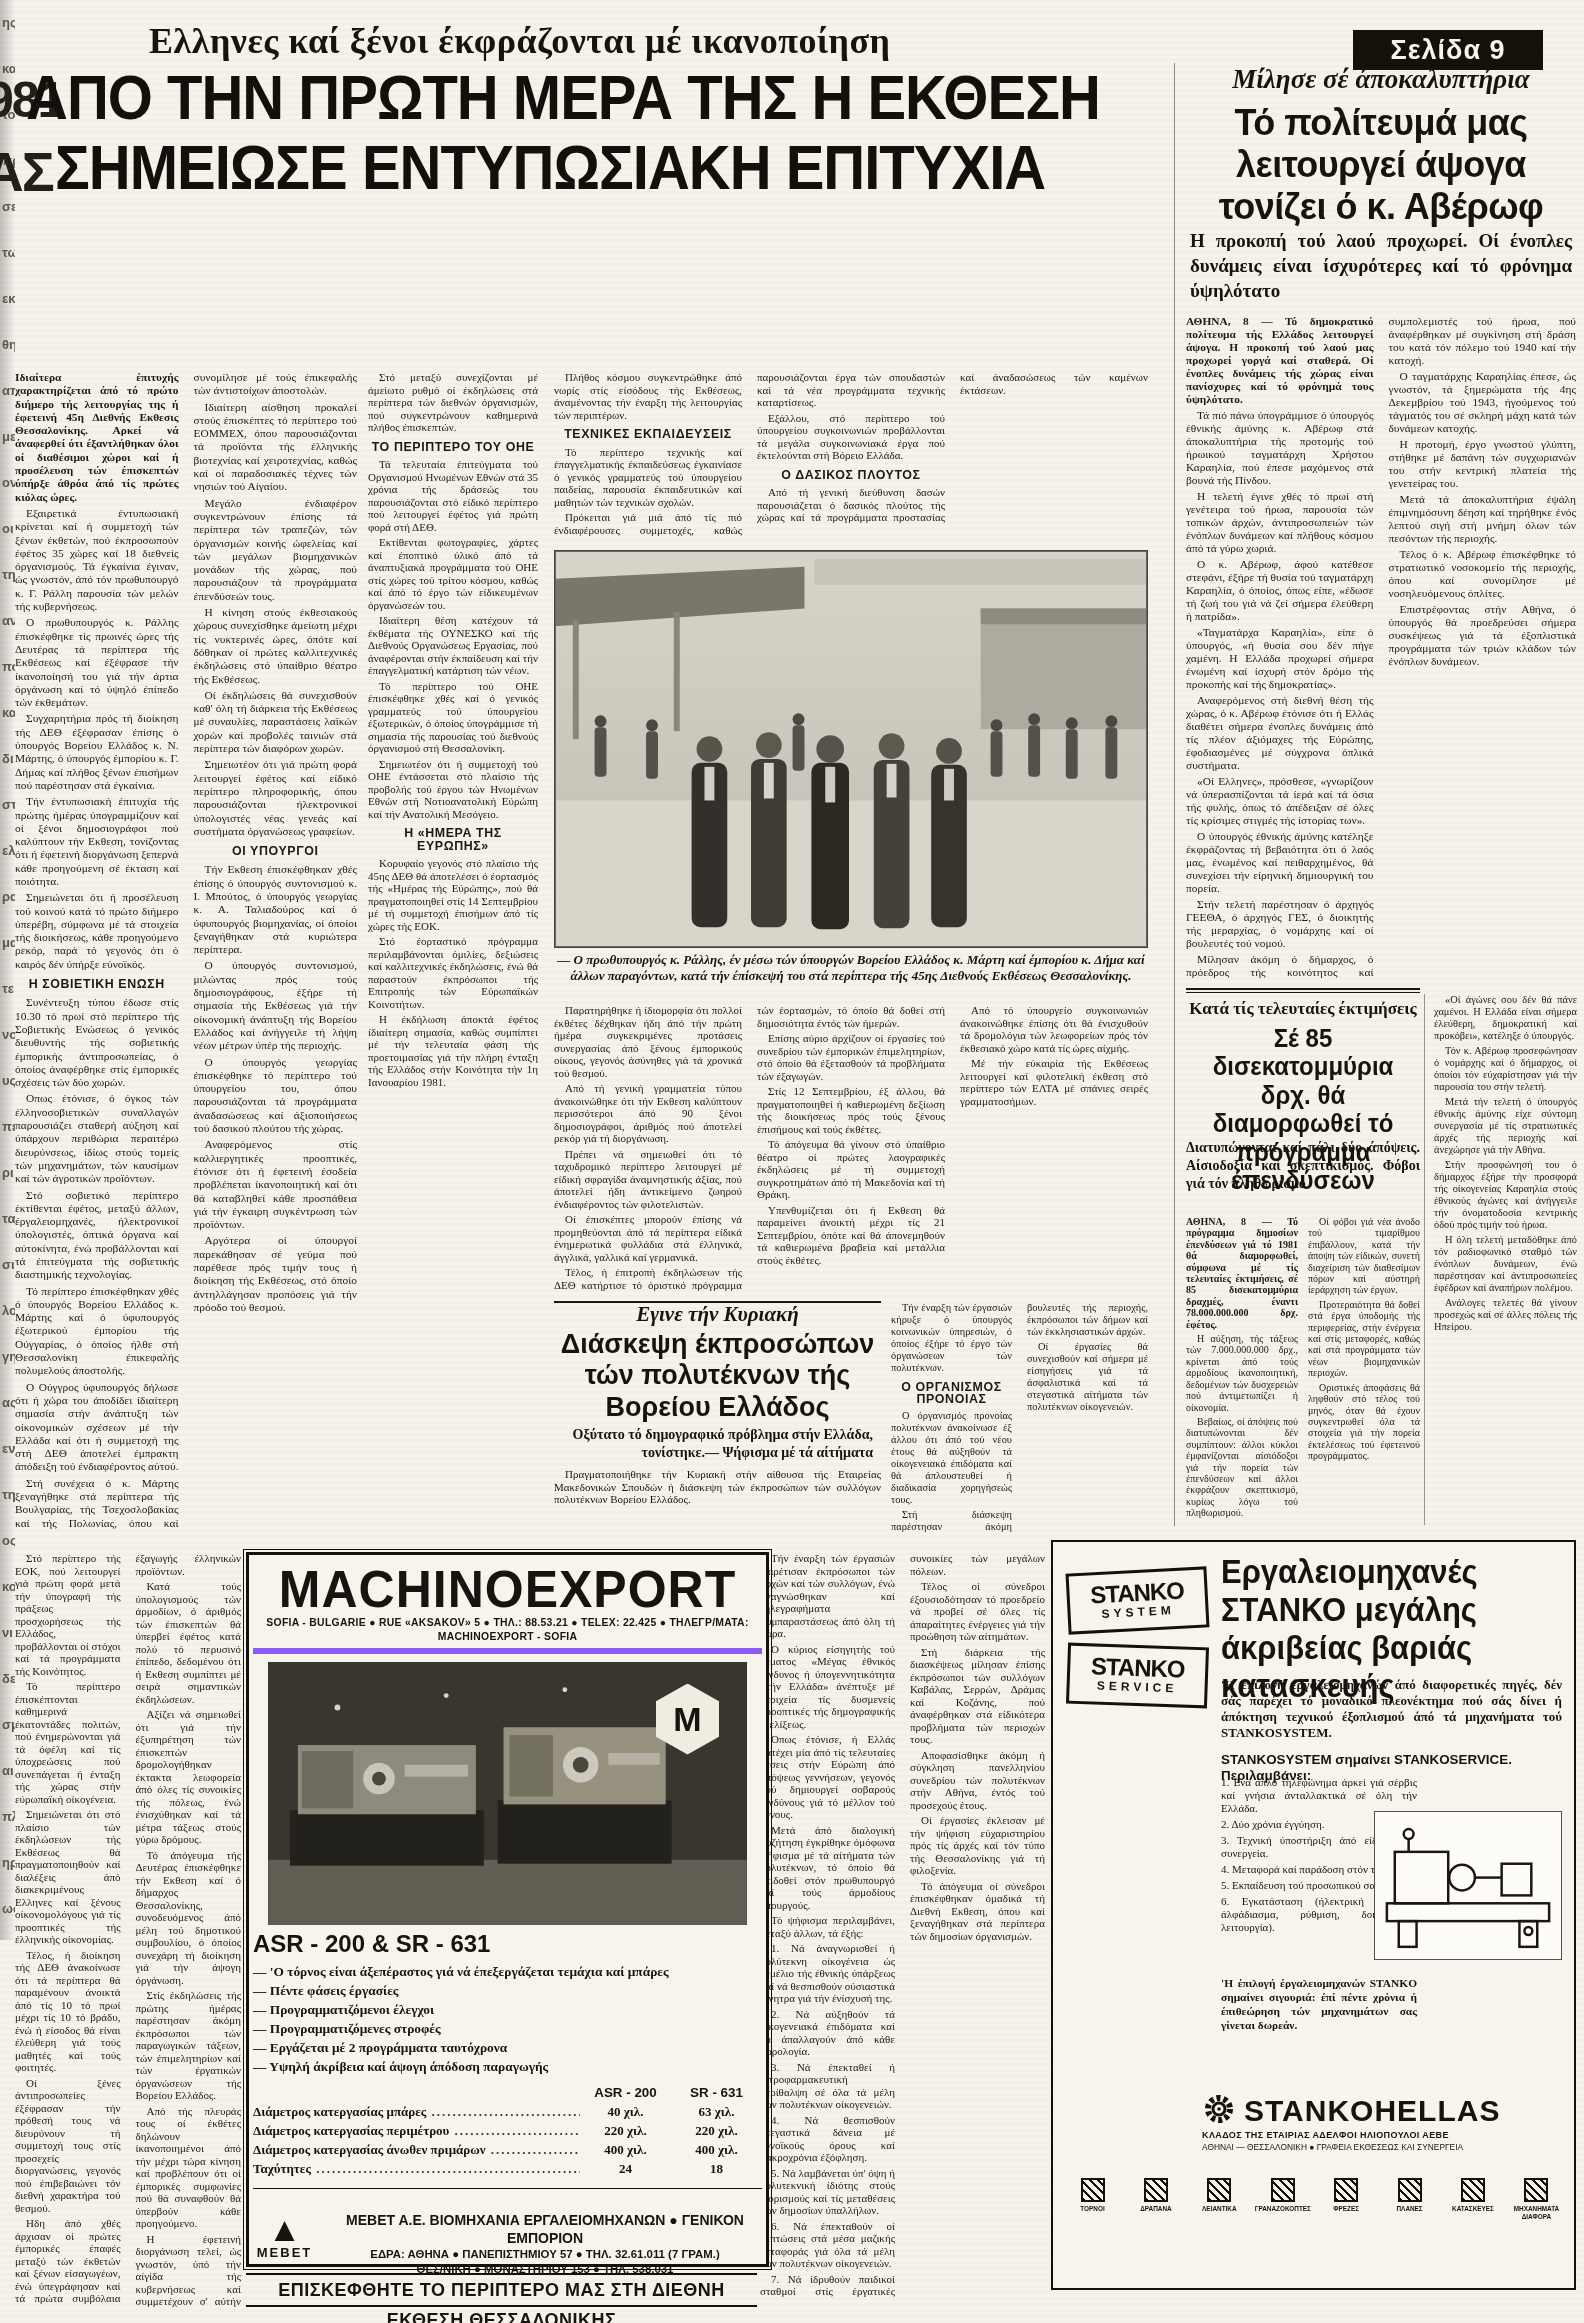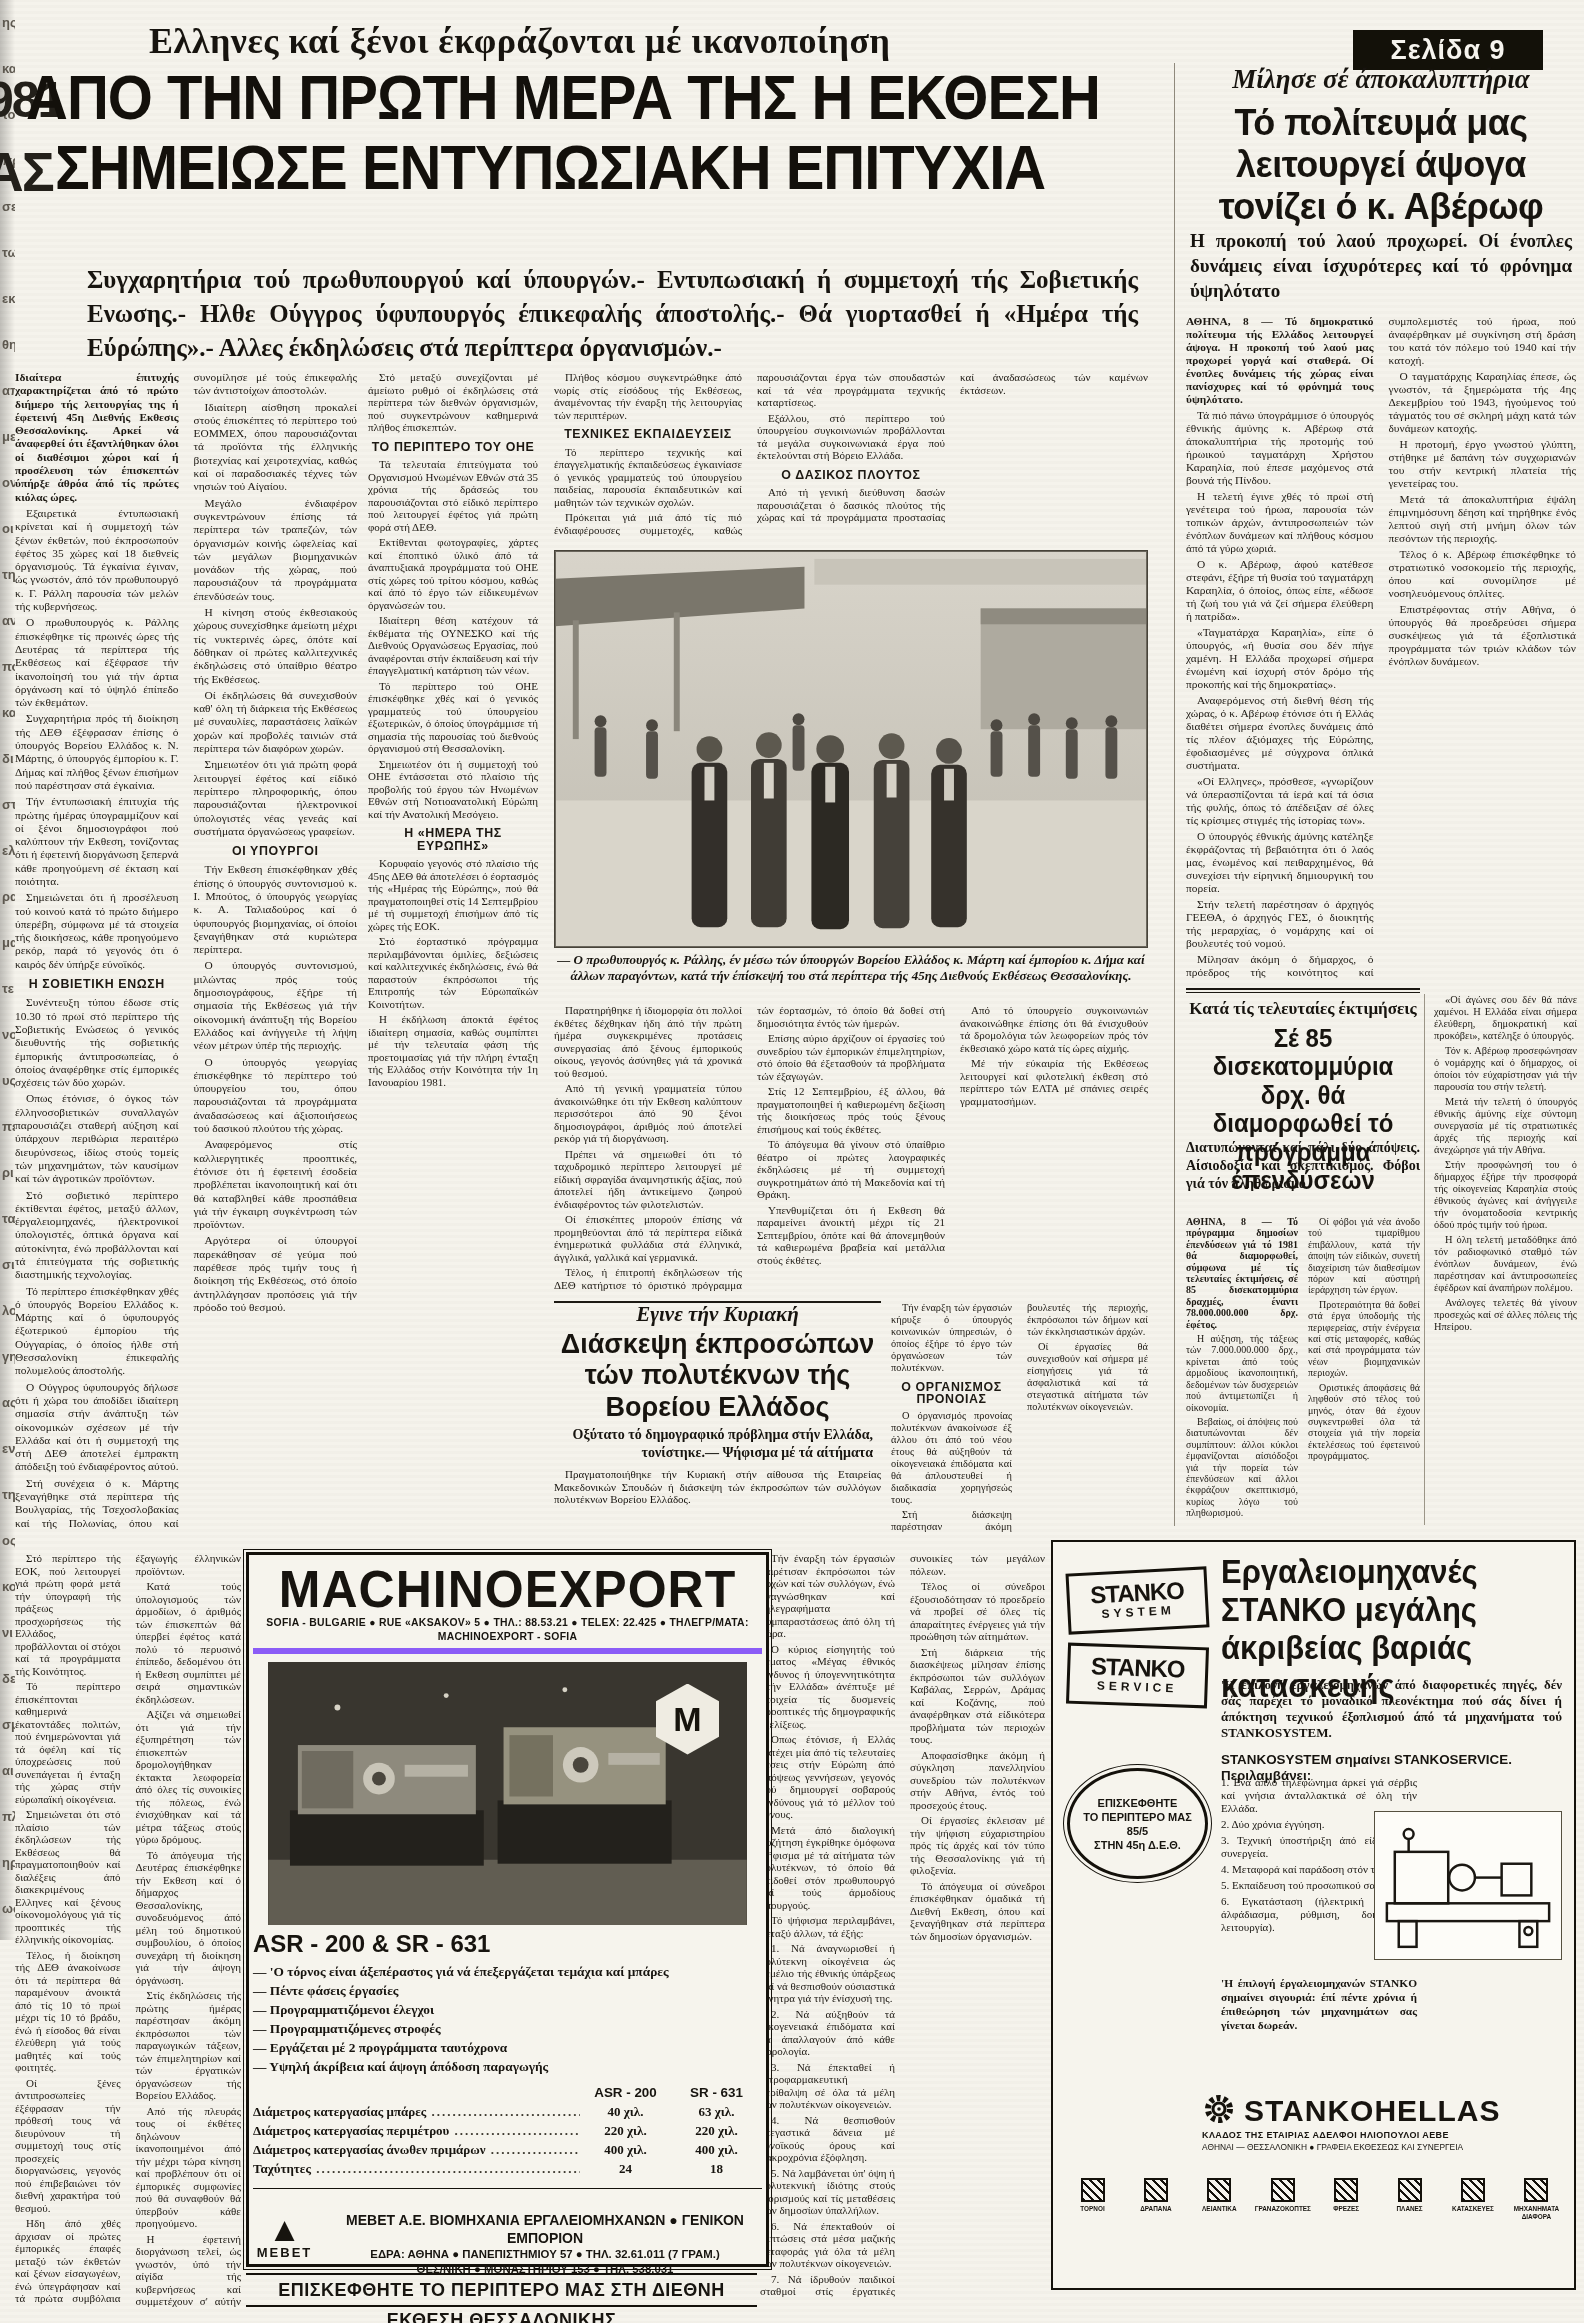--- a/index.html
+++ b/index.html
@@ -187,21 +187,20 @@
 ηρ
 ωσ</div>
   <div class="edge-frag ef1 abs">981</div>
   <div class="edge-frag ef2 abs">ΑΣ</div>
 
   <div class="kicker abs">Ελληνες καί ξένοι έκφράζονται μέ ικανοποίηση</div>
   <div class="page-badge abs">Σελίδα 9</div>
 
   <h1 class="hl hl1 abs">ΑΠΟ ΤΗΝ ΠΡΩΤΗ ΜΕΡΑ ΤΗΣ Η ΕΚΘΕΣΗ</h1>
   <h1 class="hl hl2 abs">ΣΗΜΕΙΩΣΕ ΕΝΤΥΠΩΣΙΑΚΗ ΕΠΙΤΥΧΙΑ</h1>
-  <p class="deck abs">Συγχαρητήρια τού πρωθυπουργού καί ύπουργών.- Εντυπωσιακή ή συμμετοχή τής Σοβιετικής Ενωσης.- Ηλθε Ούγγρος ύφυπουργός έπικεφαλής άποστολής.- Θά γιορτασθεί ή «Ημέρα τής Εύρώπης».- Αλλες έκδηλώσεις στά περίπτερα όργανισμών.-</p>
 
   <div class="vrule abs"></div>
   <div class="legrule abs"></div>
 
   <div class="flow c2 fa abs">
 
   <p class="seg lead">Ιδιαίτερα έπιτυχής χαρακτηρίζεται άπό τό πρώτο διήμερο τής λειτουργίας της ή έφετεινή 45η Διεθνής Εκθεσις Θεσσαλονίκης. Αρκεί νά άναφερθεί ότι έξαντλήθηκαν όλοι οί διαθέσιμοι χώροι καί ή προσέλευση τών έπισκεπτών ύπήρξε άθρόα άπό τίς πρώτες κιόλας ώρες.</p>
       <p class="seg p">Εξαιρετικά έντυπωσιακή κρίνεται καί ή συμμετοχή τών ξένων έκθετών, πού έκπροσωπούν έφέτος 35 χώρες καί 18 διεθνείς όργανισμούς. Τά έγκαίνια έγιναν, ώς γνωστόν, άπό τόν πρωθυπουργό κ. Γ. Ράλλη παρουσία τών μελών τής κυβερνήσεως.</p>
       <p class="seg p">Ο πρωθυπουργός κ. Ράλλης έπισκέφθηκε τίς πρωινές ώρες τής Δευτέρας τά περίπτερα τής Εκθέσεως καί έξέφρασε τήν ίκανοποίησή του γιά τήν άρτια όργάνωση καί τό ύψηλό έπίπεδο τών έκθεμάτων.</p>
       <p class="seg p">Συγχαρητήρια πρός τή διοίκηση τής ΔΕΘ έξέφρασαν έπίσης ό ύπουργός Βορείου Ελλάδος κ. Ν. Μάρτης, ό ύπουργός έμπορίου κ. Γ. Δήμας καί πλήθος ξένων έπισήμων πού παρέστησαν στά έγκαίνια.</p>
@@ -510,23 +509,20 @@
     <div class="st-items">
 
     <p class="st-item">1. Ενα άπλό τηλεφώνημα άρκεί γιά σέρβις καί γνήσια άνταλλακτικά σέ όλη τήν Ελλάδα.</p>
         <p class="st-item">2. Δύο χρόνια έγγύηση.</p>
         <p class="st-item">3. Τεχνική ύποστήριξη άπό είδικευμένα συνεργεία.</p>
         <p class="st-item">4. Μεταφορά καί παράδοση στόν τόπο σας.</p>
         <p class="st-item">5. Εκπαίδευση τού προσωπικού σας.</p>
         <p class="st-item">6. Εγκατάσταση (ήλεκτρική σύνδεση, άλφάδιασμα, ρύθμιση, δοκιμαστική λειτουργία).</p>
       </div>
     <p class="st-close">'Η έπιλογή έργαλειομηχανών STANKO σημαίνει σιγουριά: έπί πέντε χρόνια ή έπιθεώρηση τών μηχανημάτων σας γίνεται δωρεάν.</p>
-    <div class="st-badge">ΕΠΙΣΚΕΦΘΗΤΕ
-ΤΟ ΠΕΡΙΠΤΕΡΟ ΜΑΣ 85/5
-ΣΤΗΝ 45η Δ.Ε.Θ.</div>
     <div class="st-machine">
       <svg width="186" height="147" viewBox="0 0 188 148" xmlns="http://www.w3.org/2000/svg">
         <g fill="none" stroke="#1a1712" stroke-width="2.5">
           <rect x="12" y="92" width="164" height="18"></rect>
           <rect x="24" y="110" width="18" height="26"></rect>
           <rect x="146" y="110" width="18" height="26"></rect>
           <rect x="20" y="40" width="54" height="52"></rect>
           <circle cx="88" cy="66" r="13"></circle>
           <line x1="101" y1="66" x2="128" y2="66"></line>
           <rect x="128" y="52" width="30" height="32"></rect>

